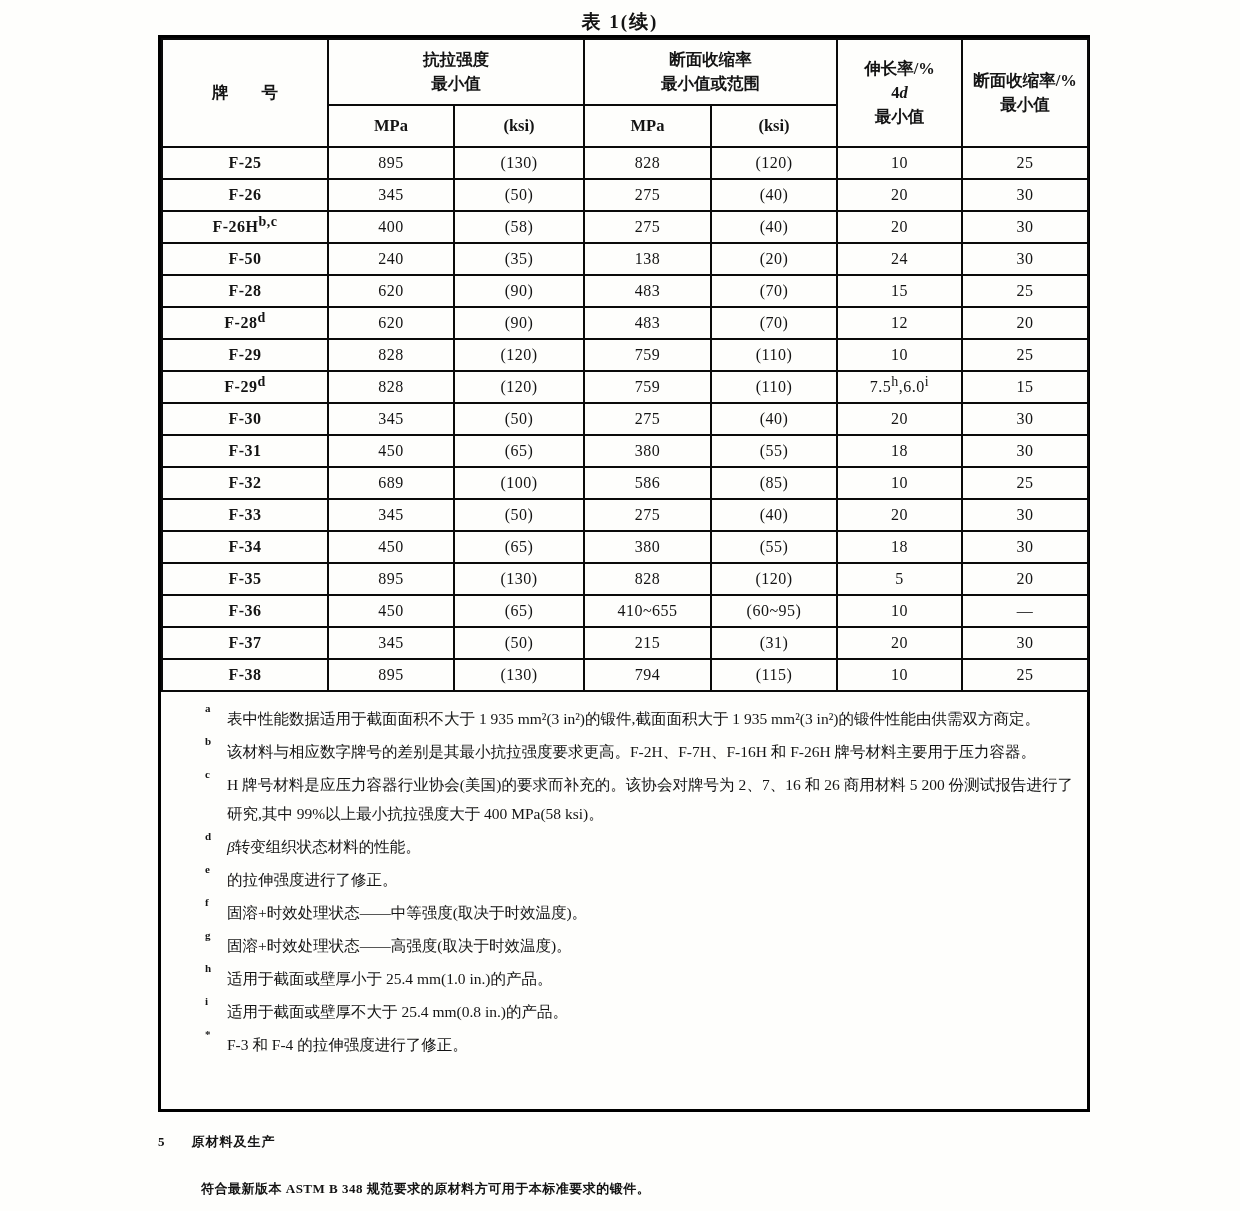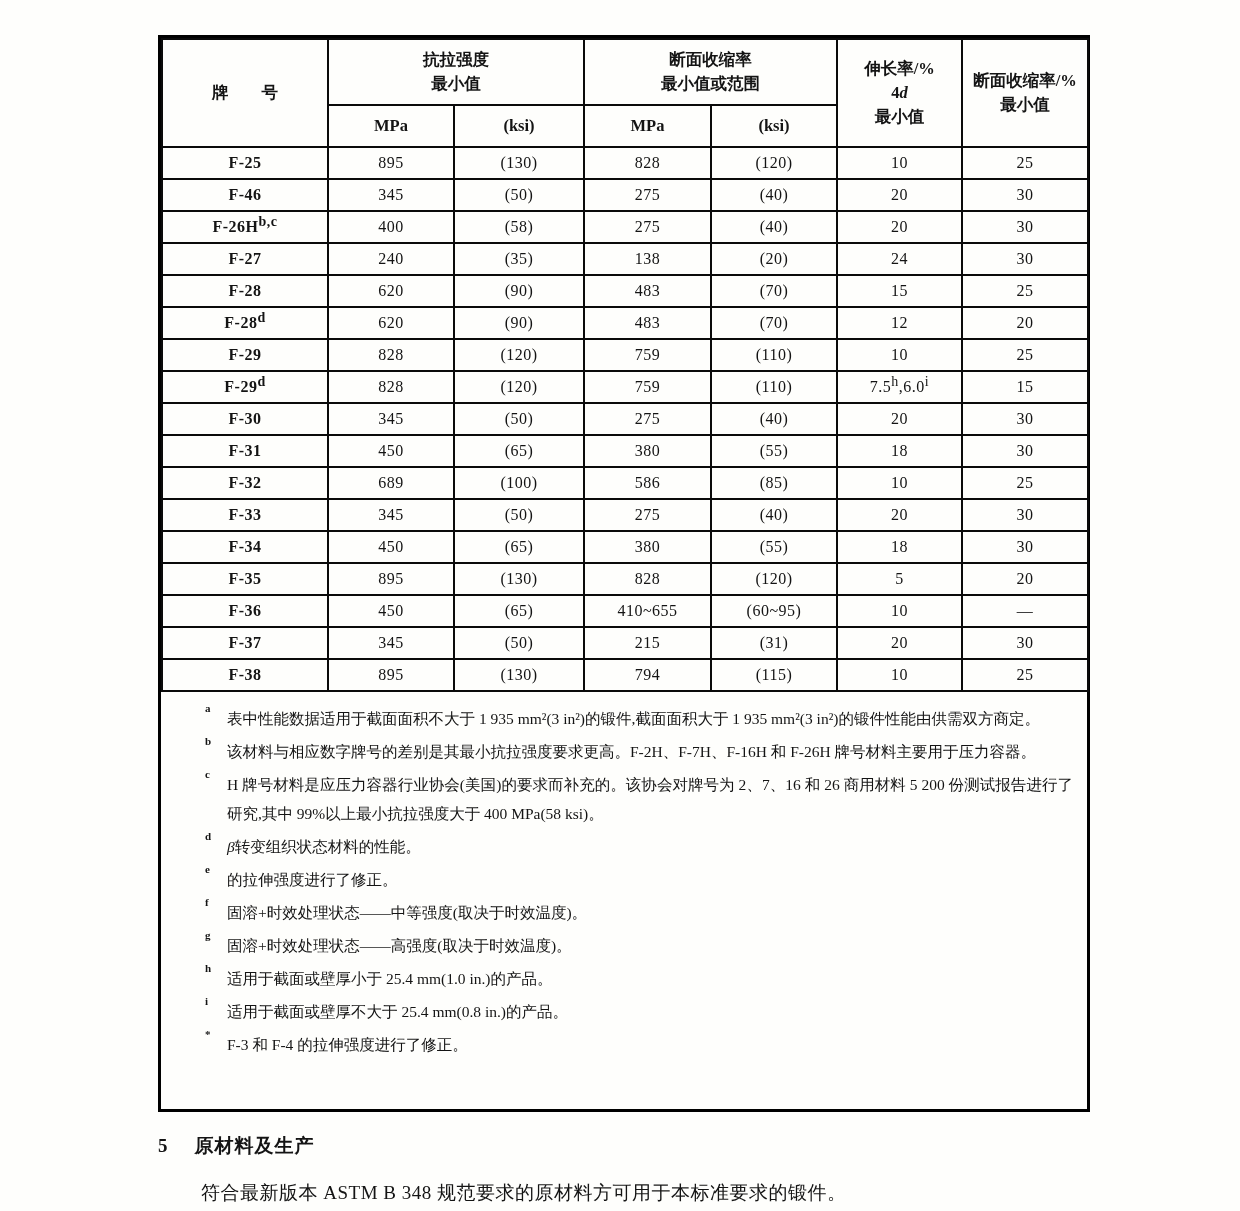--- a/index.html
+++ b/index.html
@@ -45,33 +45,34 @@
     line-height:29px;
     margin-bottom:4px;
     text-align:justify;
   }
   .fn .fn-marker{
     position:absolute;left:44px;top:4px;
     font-size:11px;font-weight:bold;
   }
   .section-heading{
     position:absolute;left:158px;top:1133px;
-    font-size:19px;font-weight:bold;letter-spacing:1px;
+    font-size:13px;font-weight:bold;letter-spacing:1px;
   }
   .section-heading .sec-num{margin-right:26px;}
   .section-body{
     position:absolute;left:201px;top:1180px;
-    font-size:19px;letter-spacing:0.5px;
+    font-size:13px;letter-spacing:0.5px;font-weight:bold;
   }
 </style>
 </head>
 <body>
 
 <div class="page">
 
+  <div class="table-title">表 1(续)</div>
 
   <div class="tbl-outer">
     <table class="props">
       <colgroup>
         <col style="width:166px">
           <col style="width:126px">
           <col style="width:130px">
         <col style="width:127px">
           <col style="width:126px">
           <col style="width:125px">
@@ -109,39 +110,39 @@
           <tr>
             <td>F-25</td>
             <td>895</td>
             <td>(130)</td>
             <td>828</td>
             <td>(120)</td>
             <td>10</td>
             <td>25</td>
           </tr>
           <tr>
-            <td>F-46</td>
+            <td>F-26</td>
             <td>345</td>
             <td>(50)</td>
             <td>275</td>
             <td>(40)</td>
             <td>20</td>
             <td>30</td>
           </tr>
           <tr>
             <td>F-26H<sup>b,c</sup></td>
             <td>400</td>
             <td>(58)</td>
             <td>275</td>
             <td>(40)</td>
             <td>20</td>
             <td>30</td>
           </tr>
           <tr>
-            <td>F-27</td>
+            <td>F-50</td>
             <td>240</td>
             <td>(35)</td>
             <td>138</td>
             <td>(20)</td>
             <td>24</td>
             <td>30</td>
           </tr>
           <tr>
             <td>F-28</td>
             <td>620</td>

